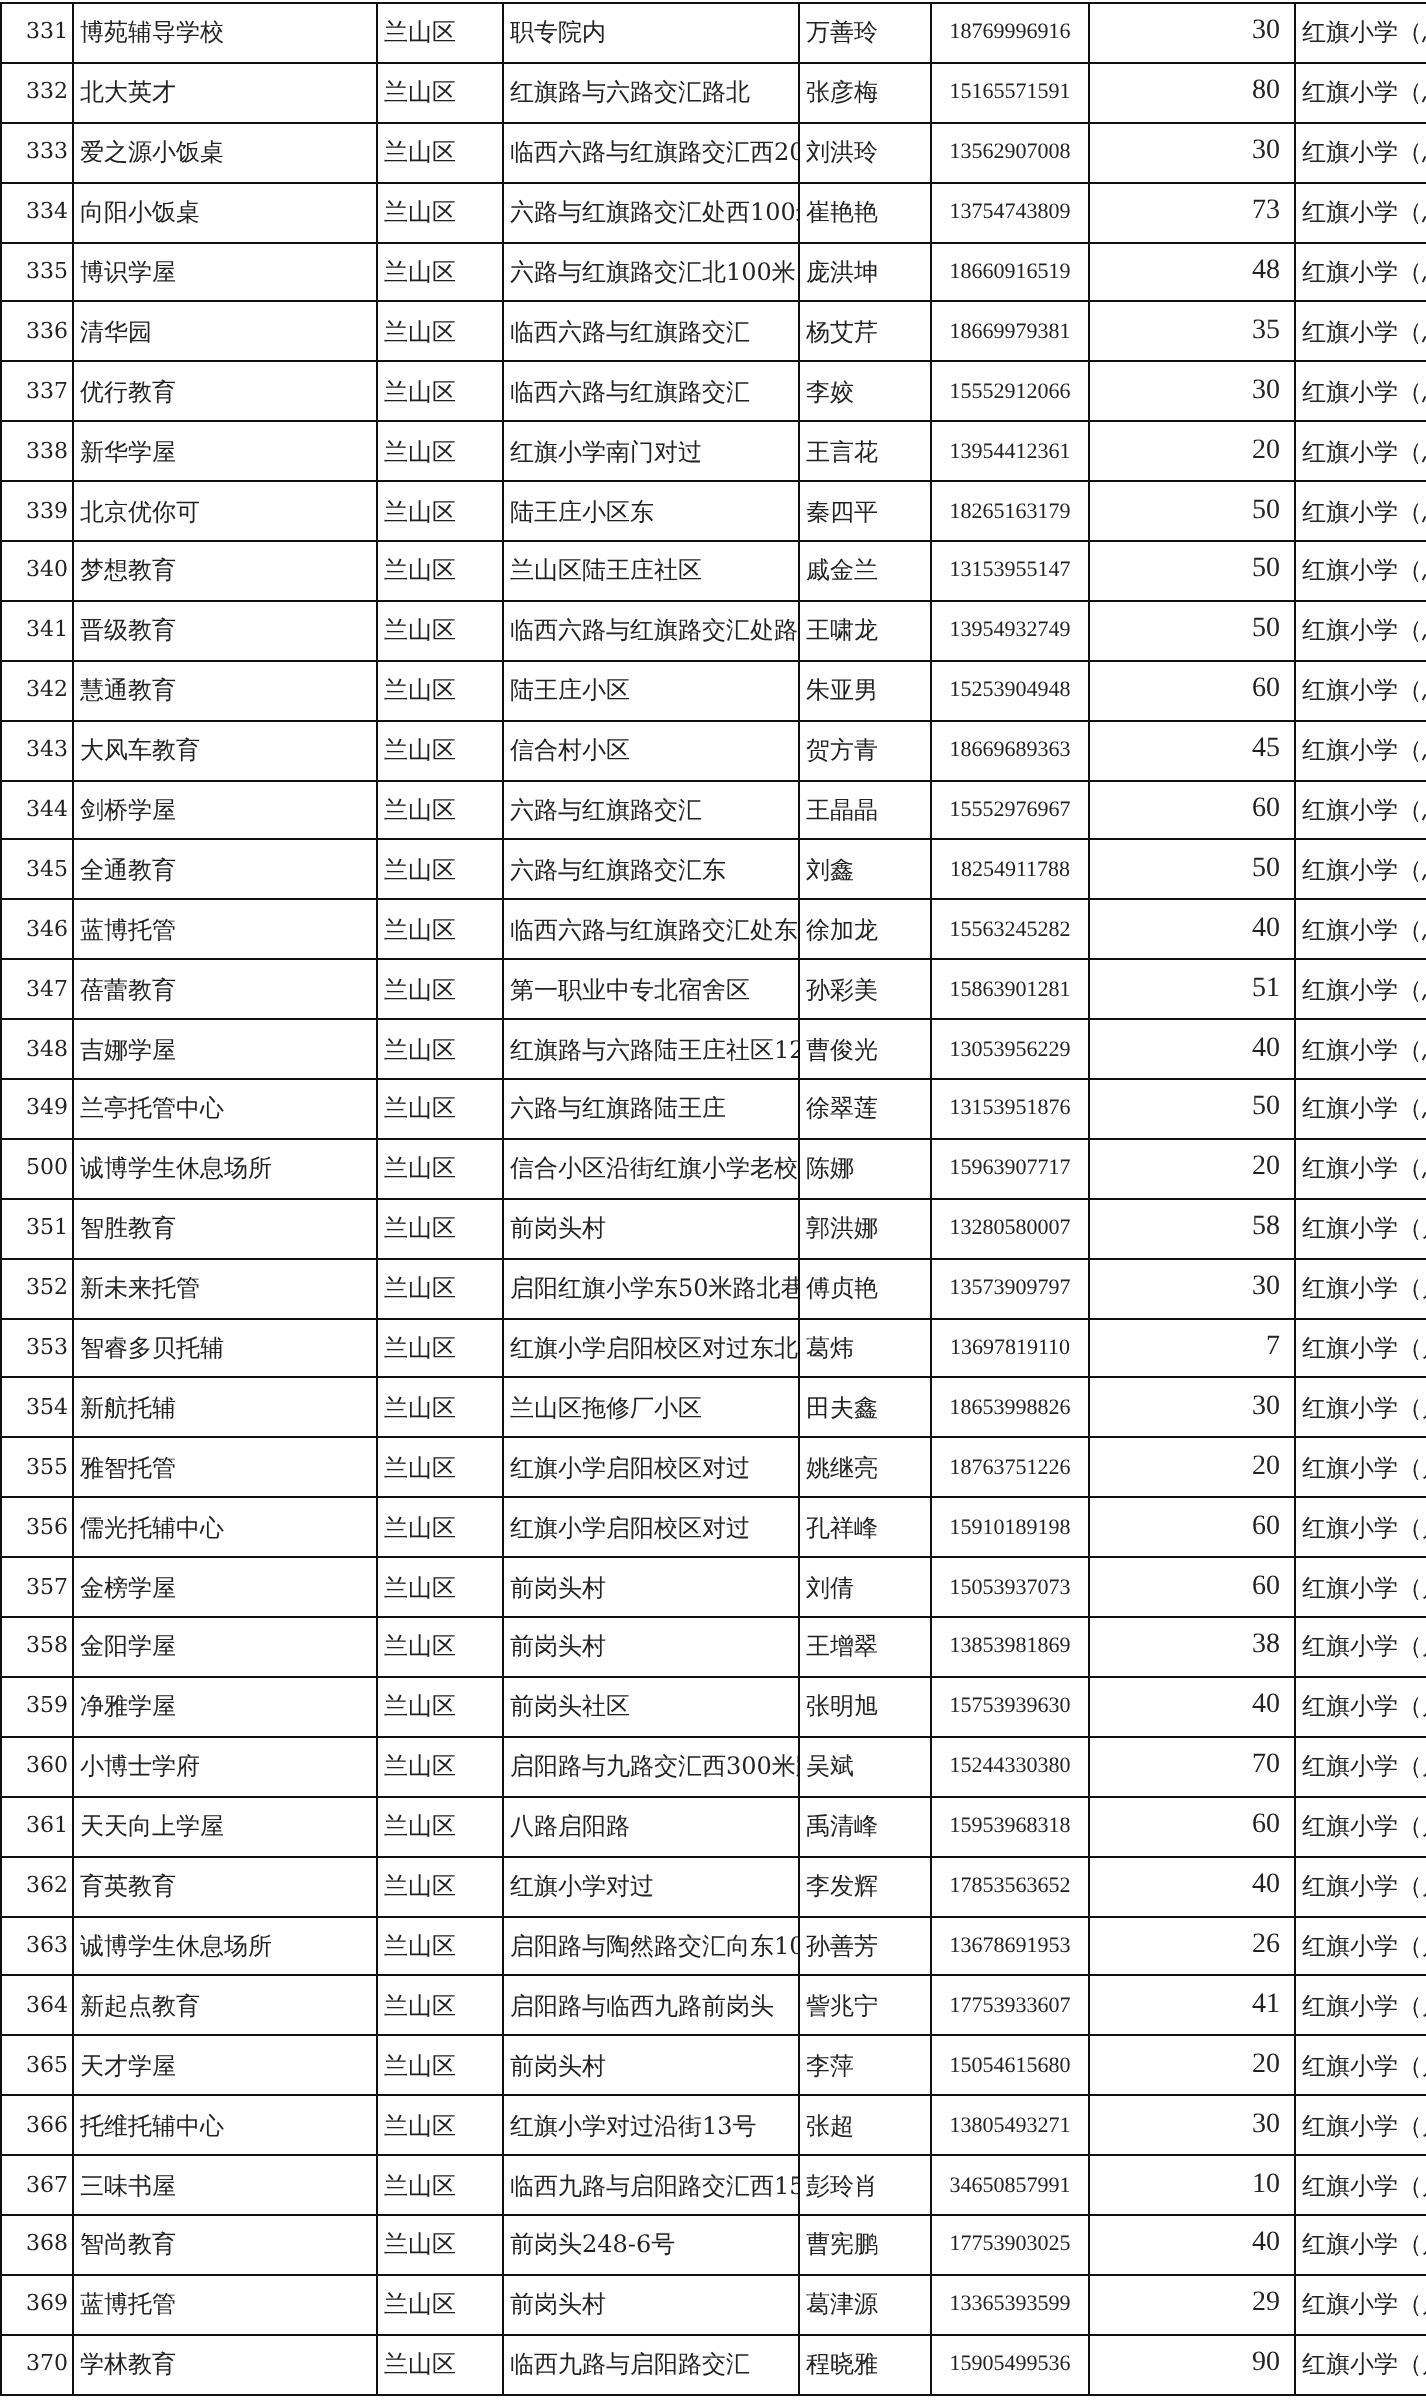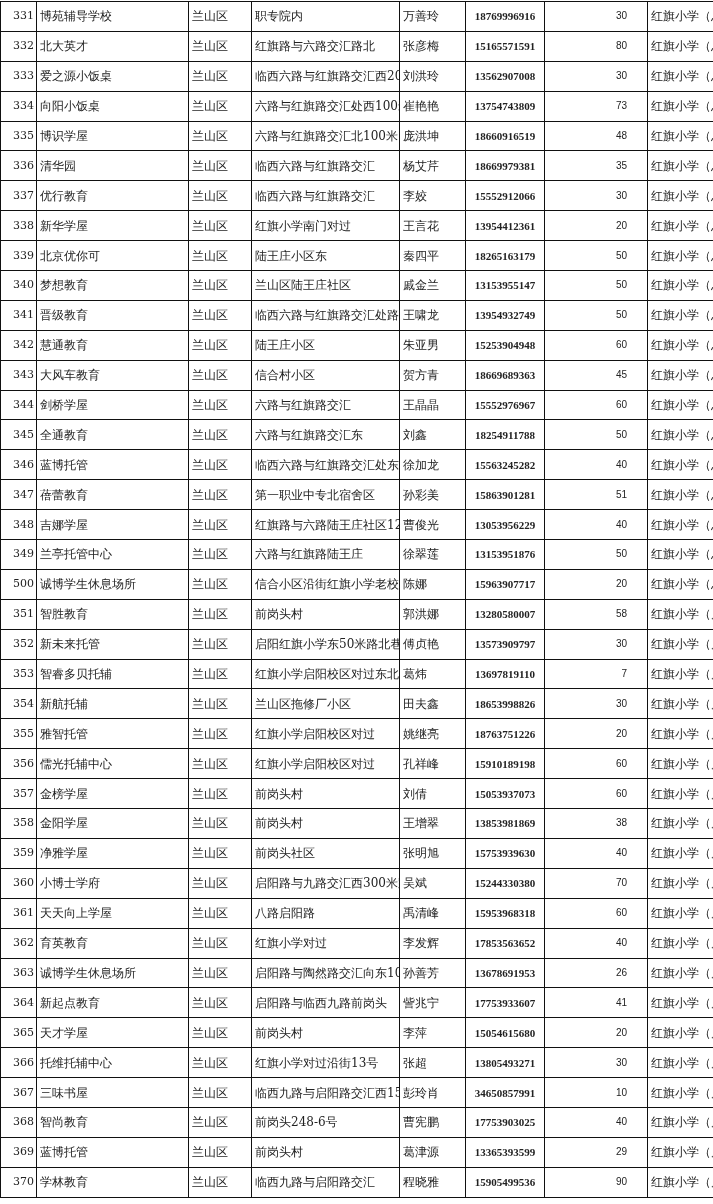--- a/index.html
+++ b/index.html
@@ -2,22 +2,22 @@
 <html><head>
 <meta charset="utf-8">
 <style>
   html, body { margin: 0; padding: 0; background: #ffffff; }
   body { width: 713px; height: 1204px; overflow: hidden; position: relative;
          font-family: "DejaVu Serif", "Liberation Serif", serif; color: #222; }
   table { border-collapse: collapse; table-layout: fixed; position: absolute; left: 0; top: 1px; width: 730px; }
   td { border: 1.4px solid #111; height: 28.9px; padding: 0 3px; font-size: 12px; white-space: nowrap; overflow: hidden;
        line-height: 28px; vertical-align: middle; }
   td.num { text-align: right; padding-right: 2px; font-size: 11px; }
-  td.phone { text-align: center; font-size: 11px; font-family: "Liberation Serif", serif; font-weight: bold; }
-  td.count { text-align: right; padding-right: 20px; font-size: 10px; font-family: Liberation Sans, sans-serif; }
+  td.phone { text-align: center; font-size: 11px; font-family: "Liberation Serif", serif; }
+  td.count { text-align: right; padding-right: 7px; font-size: 14px; font-family: Liberation Serif, serif; }
   td.clip { text-overflow: clip; }
   col.c-num { width: 36px; }
   col.c-name { width: 152px; }
   col.c-dist { width: 63px; }
   col.c-addr { width: 148px; }
   col.c-person { width: 66px; }
   col.c-phone { width: 79px; }
   col.c-count { width: 103px; }
   col.c-school { width: 83px; }
 </style>

